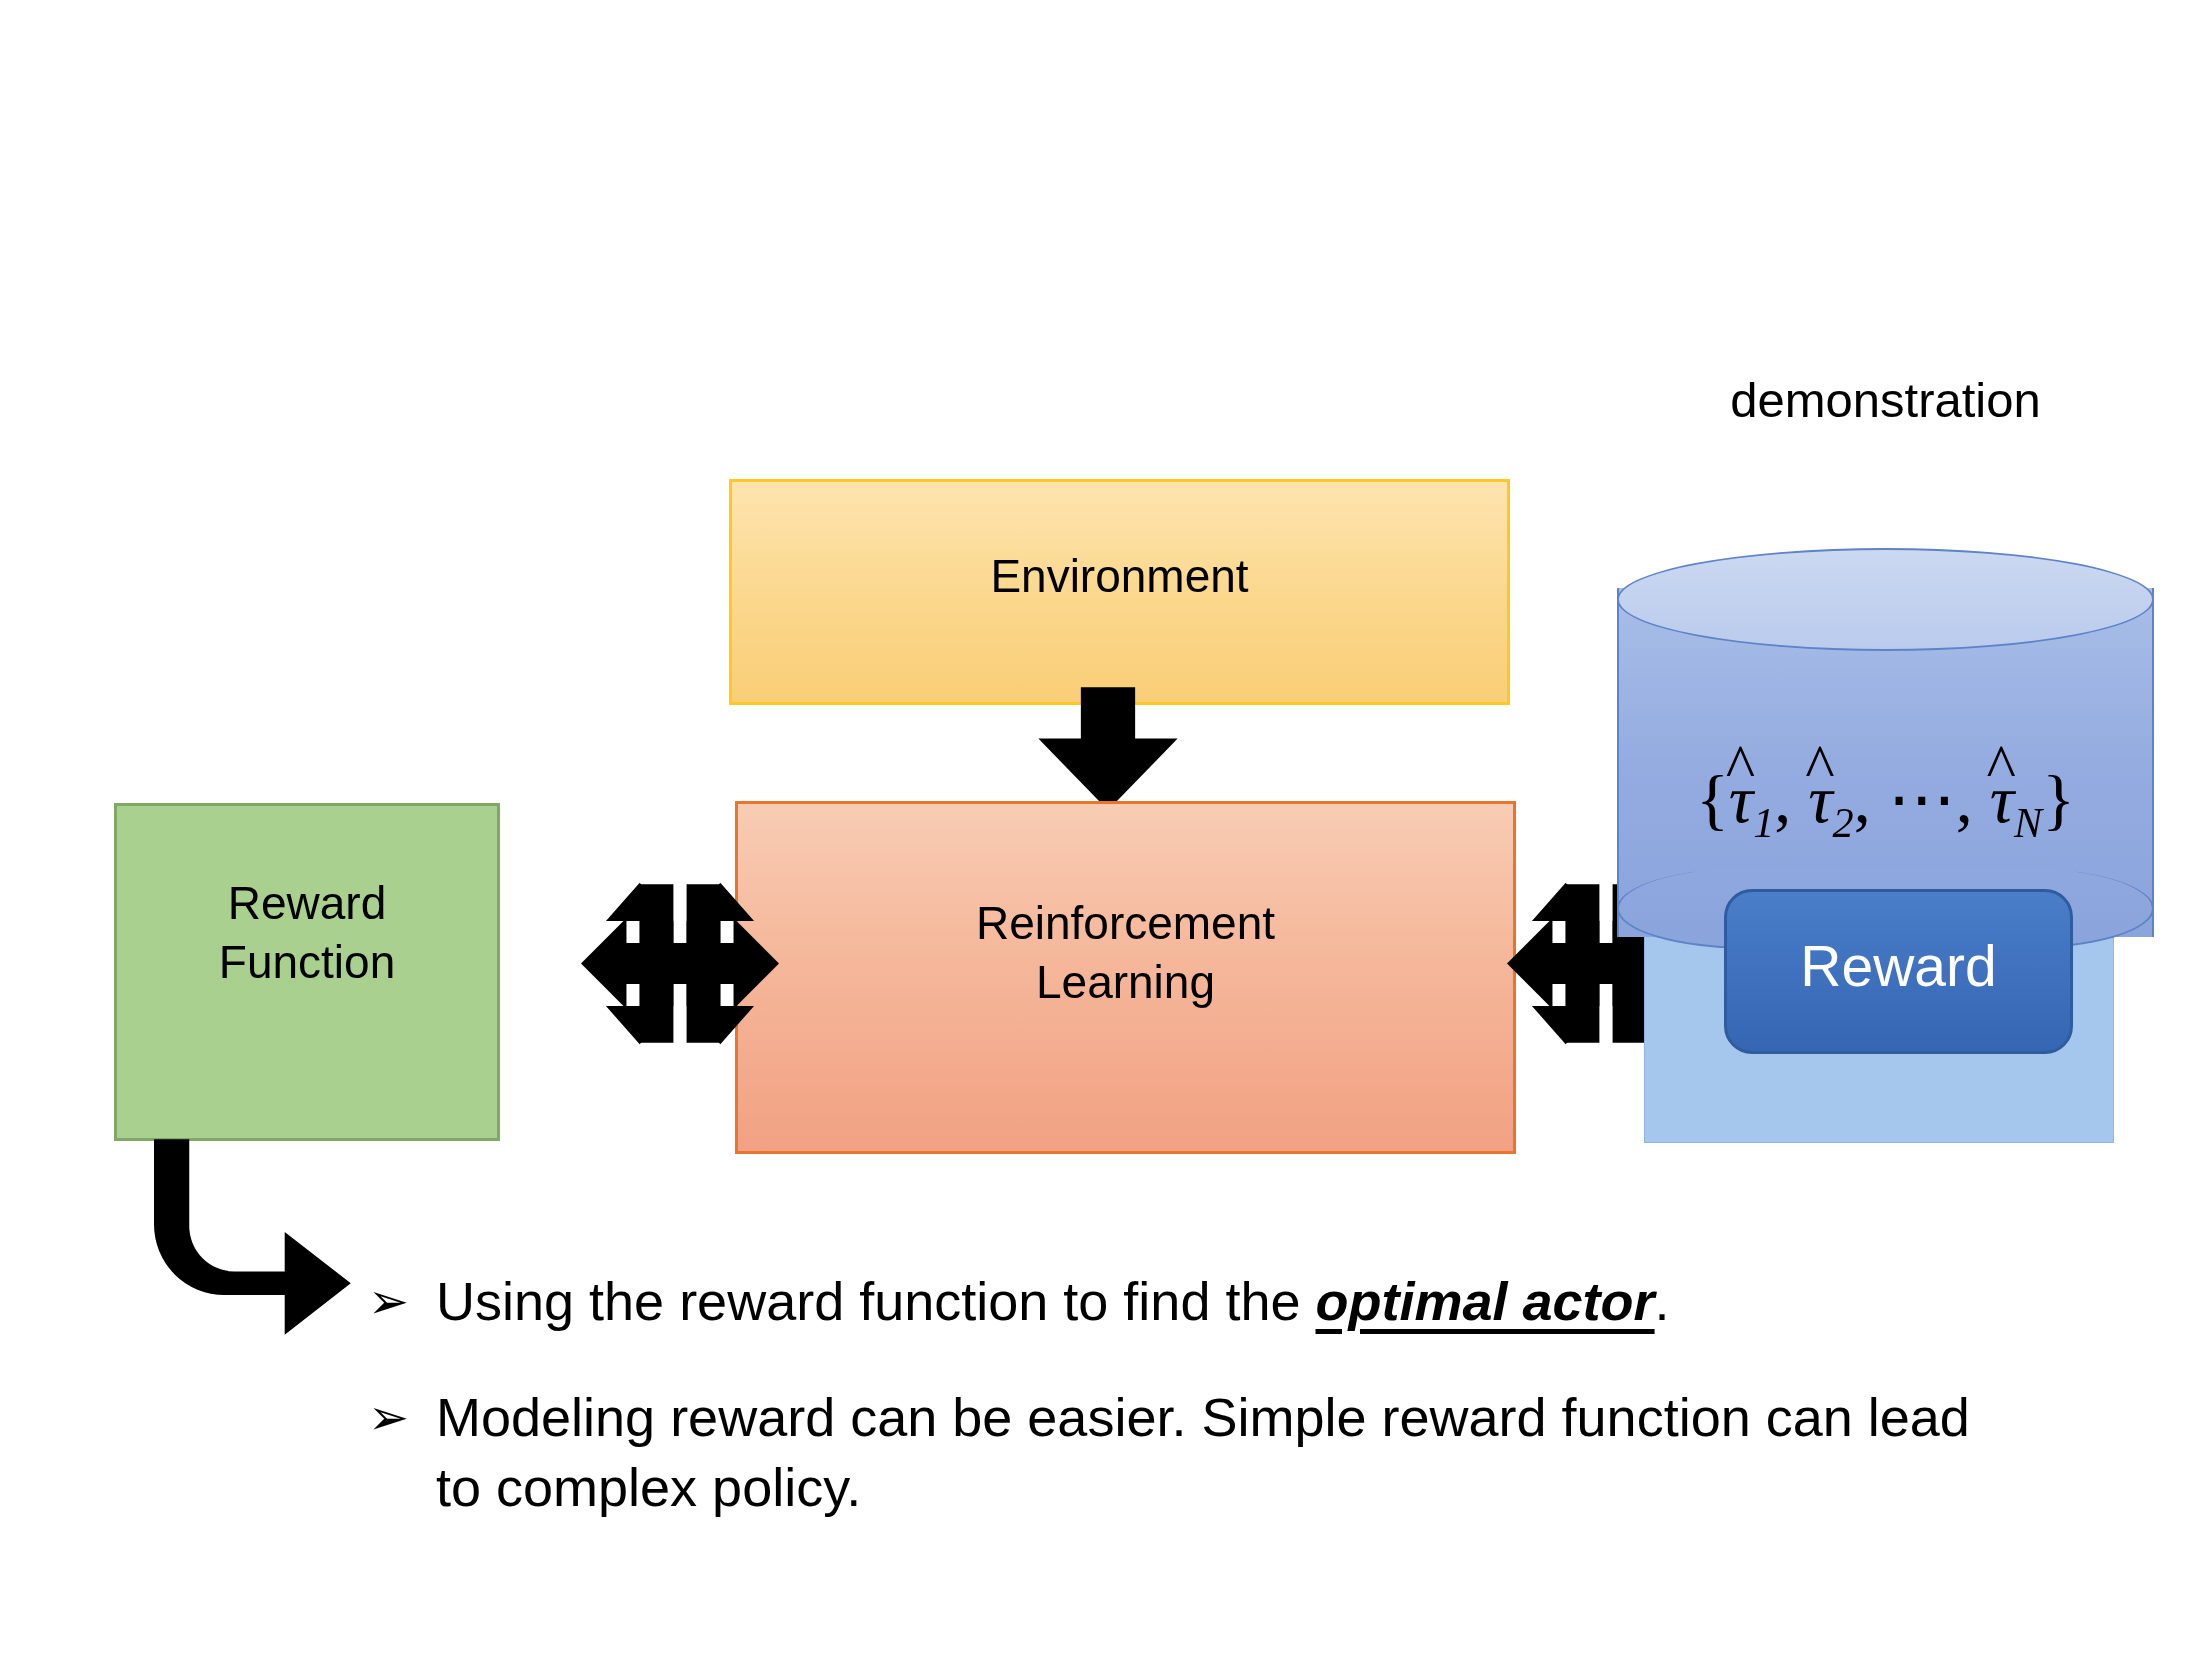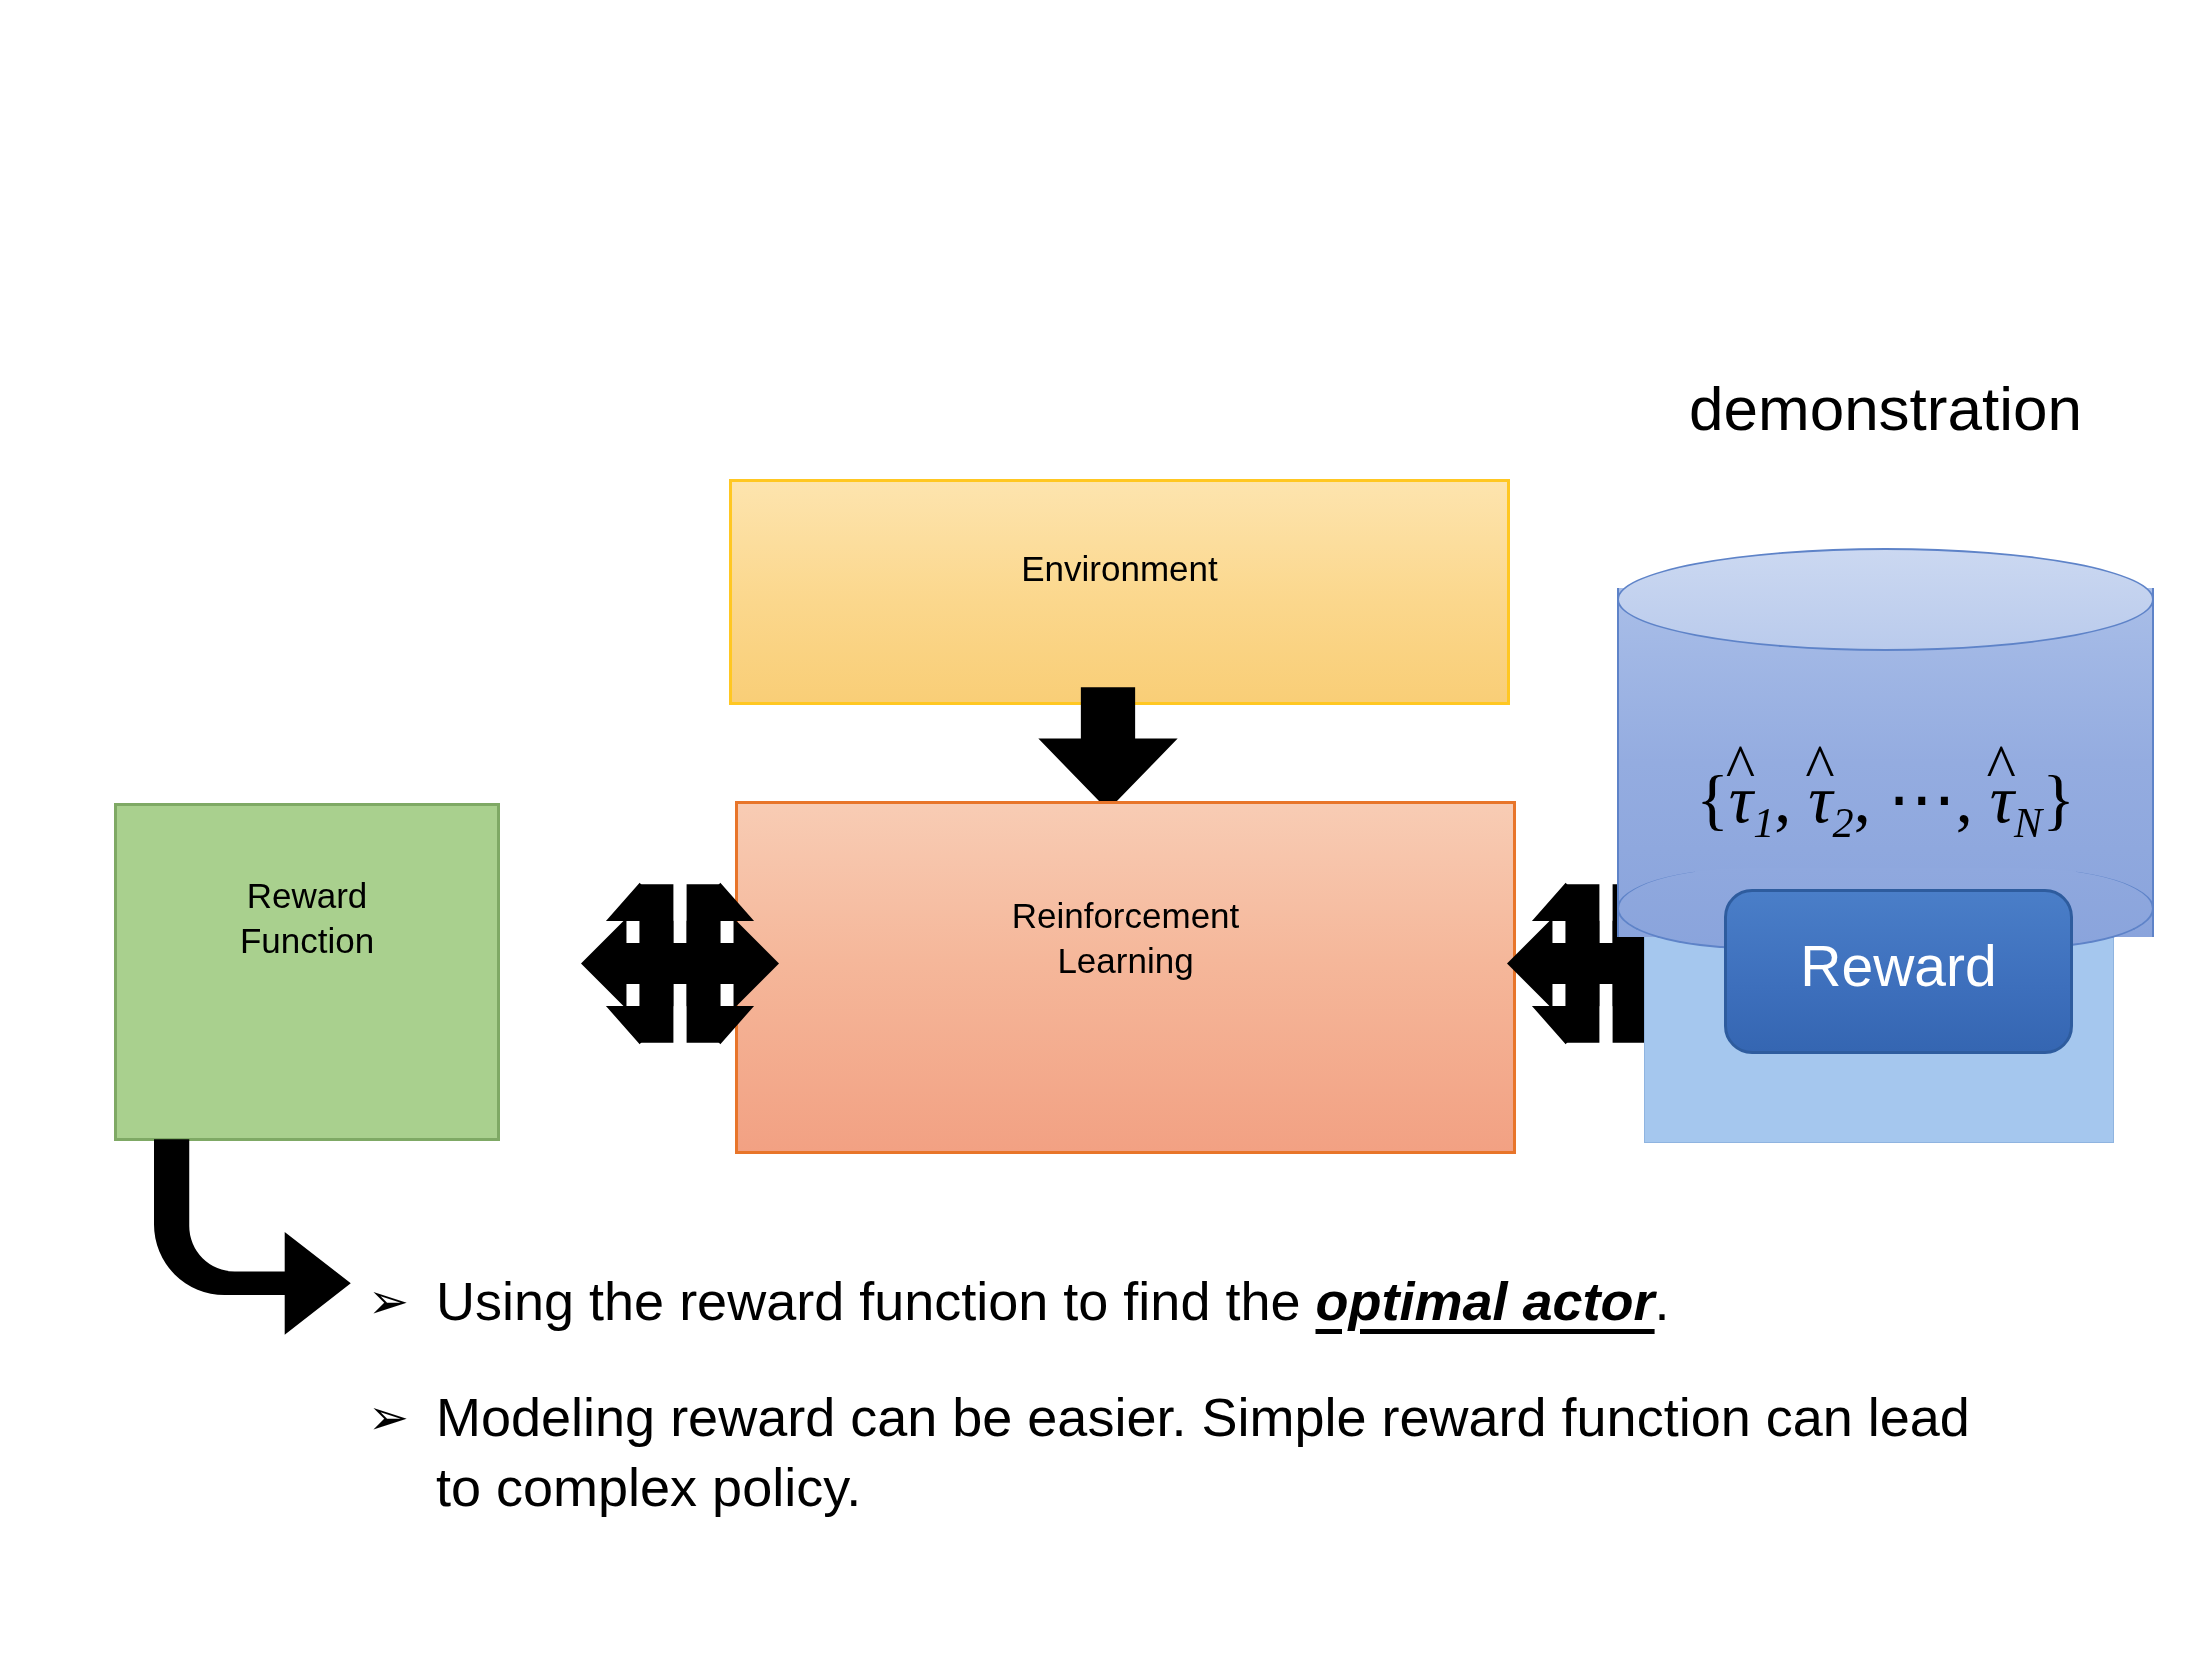--- a/index.html
+++ b/index.html
@@ -30,21 +30,21 @@
     letter-spacing: -0.7px;
     white-space: nowrap;
   }
 
   
   .boxlabel {
     position: absolute;
     left: 0;
     width: 100%;
     text-align: center;
-    font-size: 35px;
+    font-size: 46px;
     line-height: 1.28;
   }
 
   
   #env-box {
     position: absolute;
     left: 729px;
     top: 479px;
     width: 781px;
     height: 226px;
@@ -173,21 +173,21 @@
     font-size: 0.92em;
   }
 
   
   #demo-caption {
     position: absolute;
     left: 1639px;
     top: 371px;
     width: 493px;
     text-align: center;
-    font-size: 62px;
+    font-size: 49px;
     line-height: 1.22;
   }
 
   
   .quad-arrow {
     position: absolute;
     width: 198px;
     height: 221px;
   }
   #arrow-left  { left: 581px;  top: 853px; }

